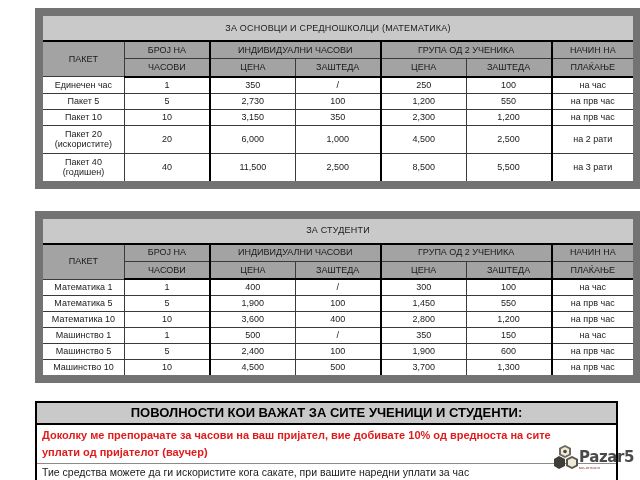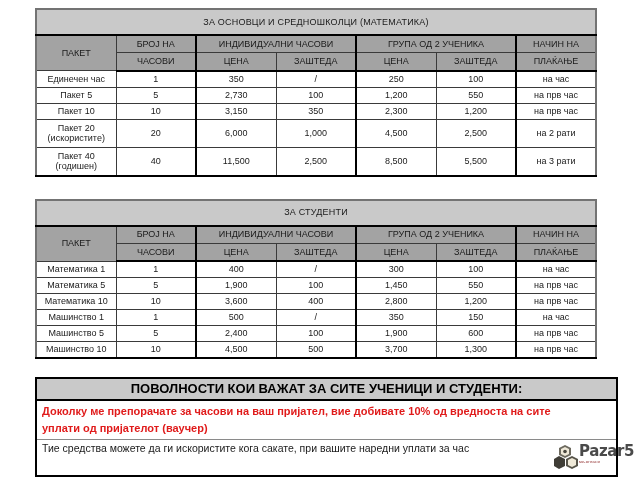--- a/index.html
+++ b/index.html
@@ -20,22 +20,22 @@
     position: absolute;
     left: 35px;
     top: 8px;
     width: 583px;
   }
 
   
   table.price {
     border-collapse: collapse;
     table-layout: fixed;
-    width: 562px;
-    border: 2px solid #737373;
+    width: 606px;
+    border: 8px solid #737373;
   }
   table.price td, table.price th {
     border: 1px solid #3a3a3a;
     padding: 0;
     text-align: center;
     vertical-align: middle;
     font-size: 9px;
     line-height: 1.15;
     font-weight: normal;
     color: #1a1a1a;
@@ -114,21 +114,21 @@
   }
 
   
   .logo {
     position: absolute;
     right: 8px;
     top: 444px;
     width: 78px;
     height: 32px;
   }
-  .logo-wrap { display: flex; align-items: flex-start; gap: 1px; }
+  .logo-wrap { display: flex; align-items: flex-end; gap: 1px; }
   .logo-mark { width: 24px; height: 26px; }
   .logo-text-col { display: flex; flex-direction: column; line-height: 1; }
   .logo-word {
     font-family: "DejaVu Sans", sans-serif;
     font-weight: bold;
     font-size: 15px;
     color: #4a4a4a;
     letter-spacing: -0.4px;
   }
   .logo-sub {

